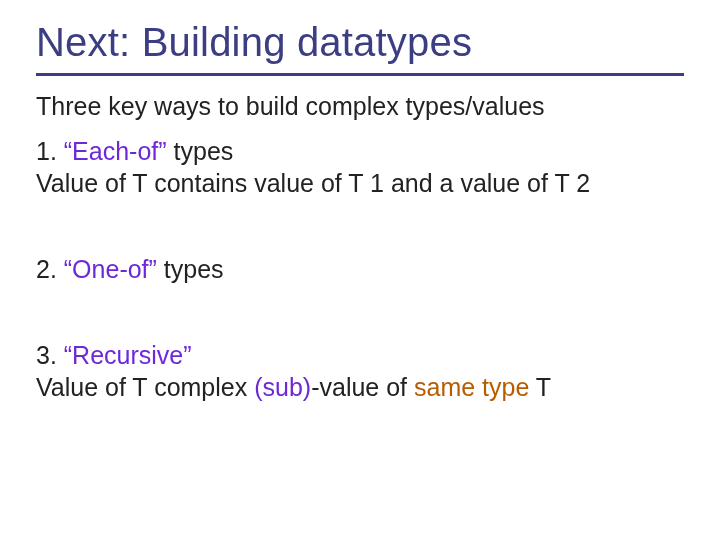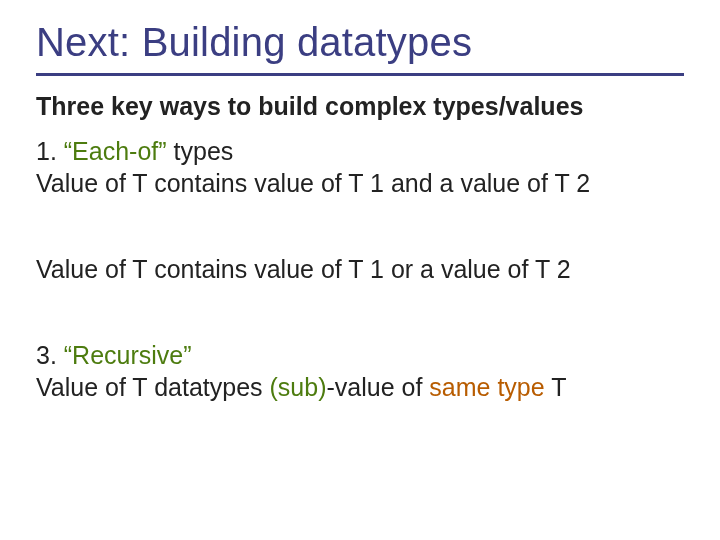--- a/index.html
+++ b/index.html
@@ -26,34 +26,34 @@
   }
   .rule {
     border: none;
     border-top: 3px solid #3b3e82;
     margin: 0 0 14px 0;
   }
   .lead {
     font-size: 25px;
     color: #222;
     margin: 16px 0 14px 0;
-    font-weight: 700;
+    font-weight: 400;
   }
   .block {
     margin: 0 0 54px 0;
     font-size: 25px;
     line-height: 1.28;
     color: #222;
   }
   .block:last-child { margin-bottom: 4px; }
   .item-head {
     font-weight: 400;
   }
   .colored {
-    color: #4d7c0f;
+    color: #6d28d9;
   }
   .bold {
     font-weight: 400;
   }
   .bold-colored {
     font-weight: 400;
     color: #b85c00;
   }
 </style>
 </head>
@@ -67,26 +67,26 @@
   <div class="block">
     <div class="item-head">
       <span>1. </span><span class="colored">“Each-of”</span><span> types</span>
     </div>
     <div>
       <span>Value of T contains value of T 1 </span><span class="bold">and</span><span> a value of T 2</span>
     </div>
   </div>
 
   <div class="block">
-    <div>
-      <span>Value of T contains value of T 1 </span><span class="bold">or</span><span> a value of T 2</span>
+    <div class="item-head">
+      <span>2. </span><span class="colored">“One-of”</span><span> types</span>
     </div>
   </div>
 
   <div class="block">
     <div class="item-head">
       <span>3. </span><span class="colored">“Recursive”</span><span></span>
     </div>
     <div>
-      <span>Value of T datatypes </span><span class="colored">(sub)</span><span>-value of </span><span class="bold-colored">same type </span><span>T</span>
+      <span>Value of T complex </span><span class="colored">(sub)</span><span>-value of </span><span class="bold-colored">same type </span><span>T</span>
     </div>
   </div>
 </div>
 
 </body></html>

